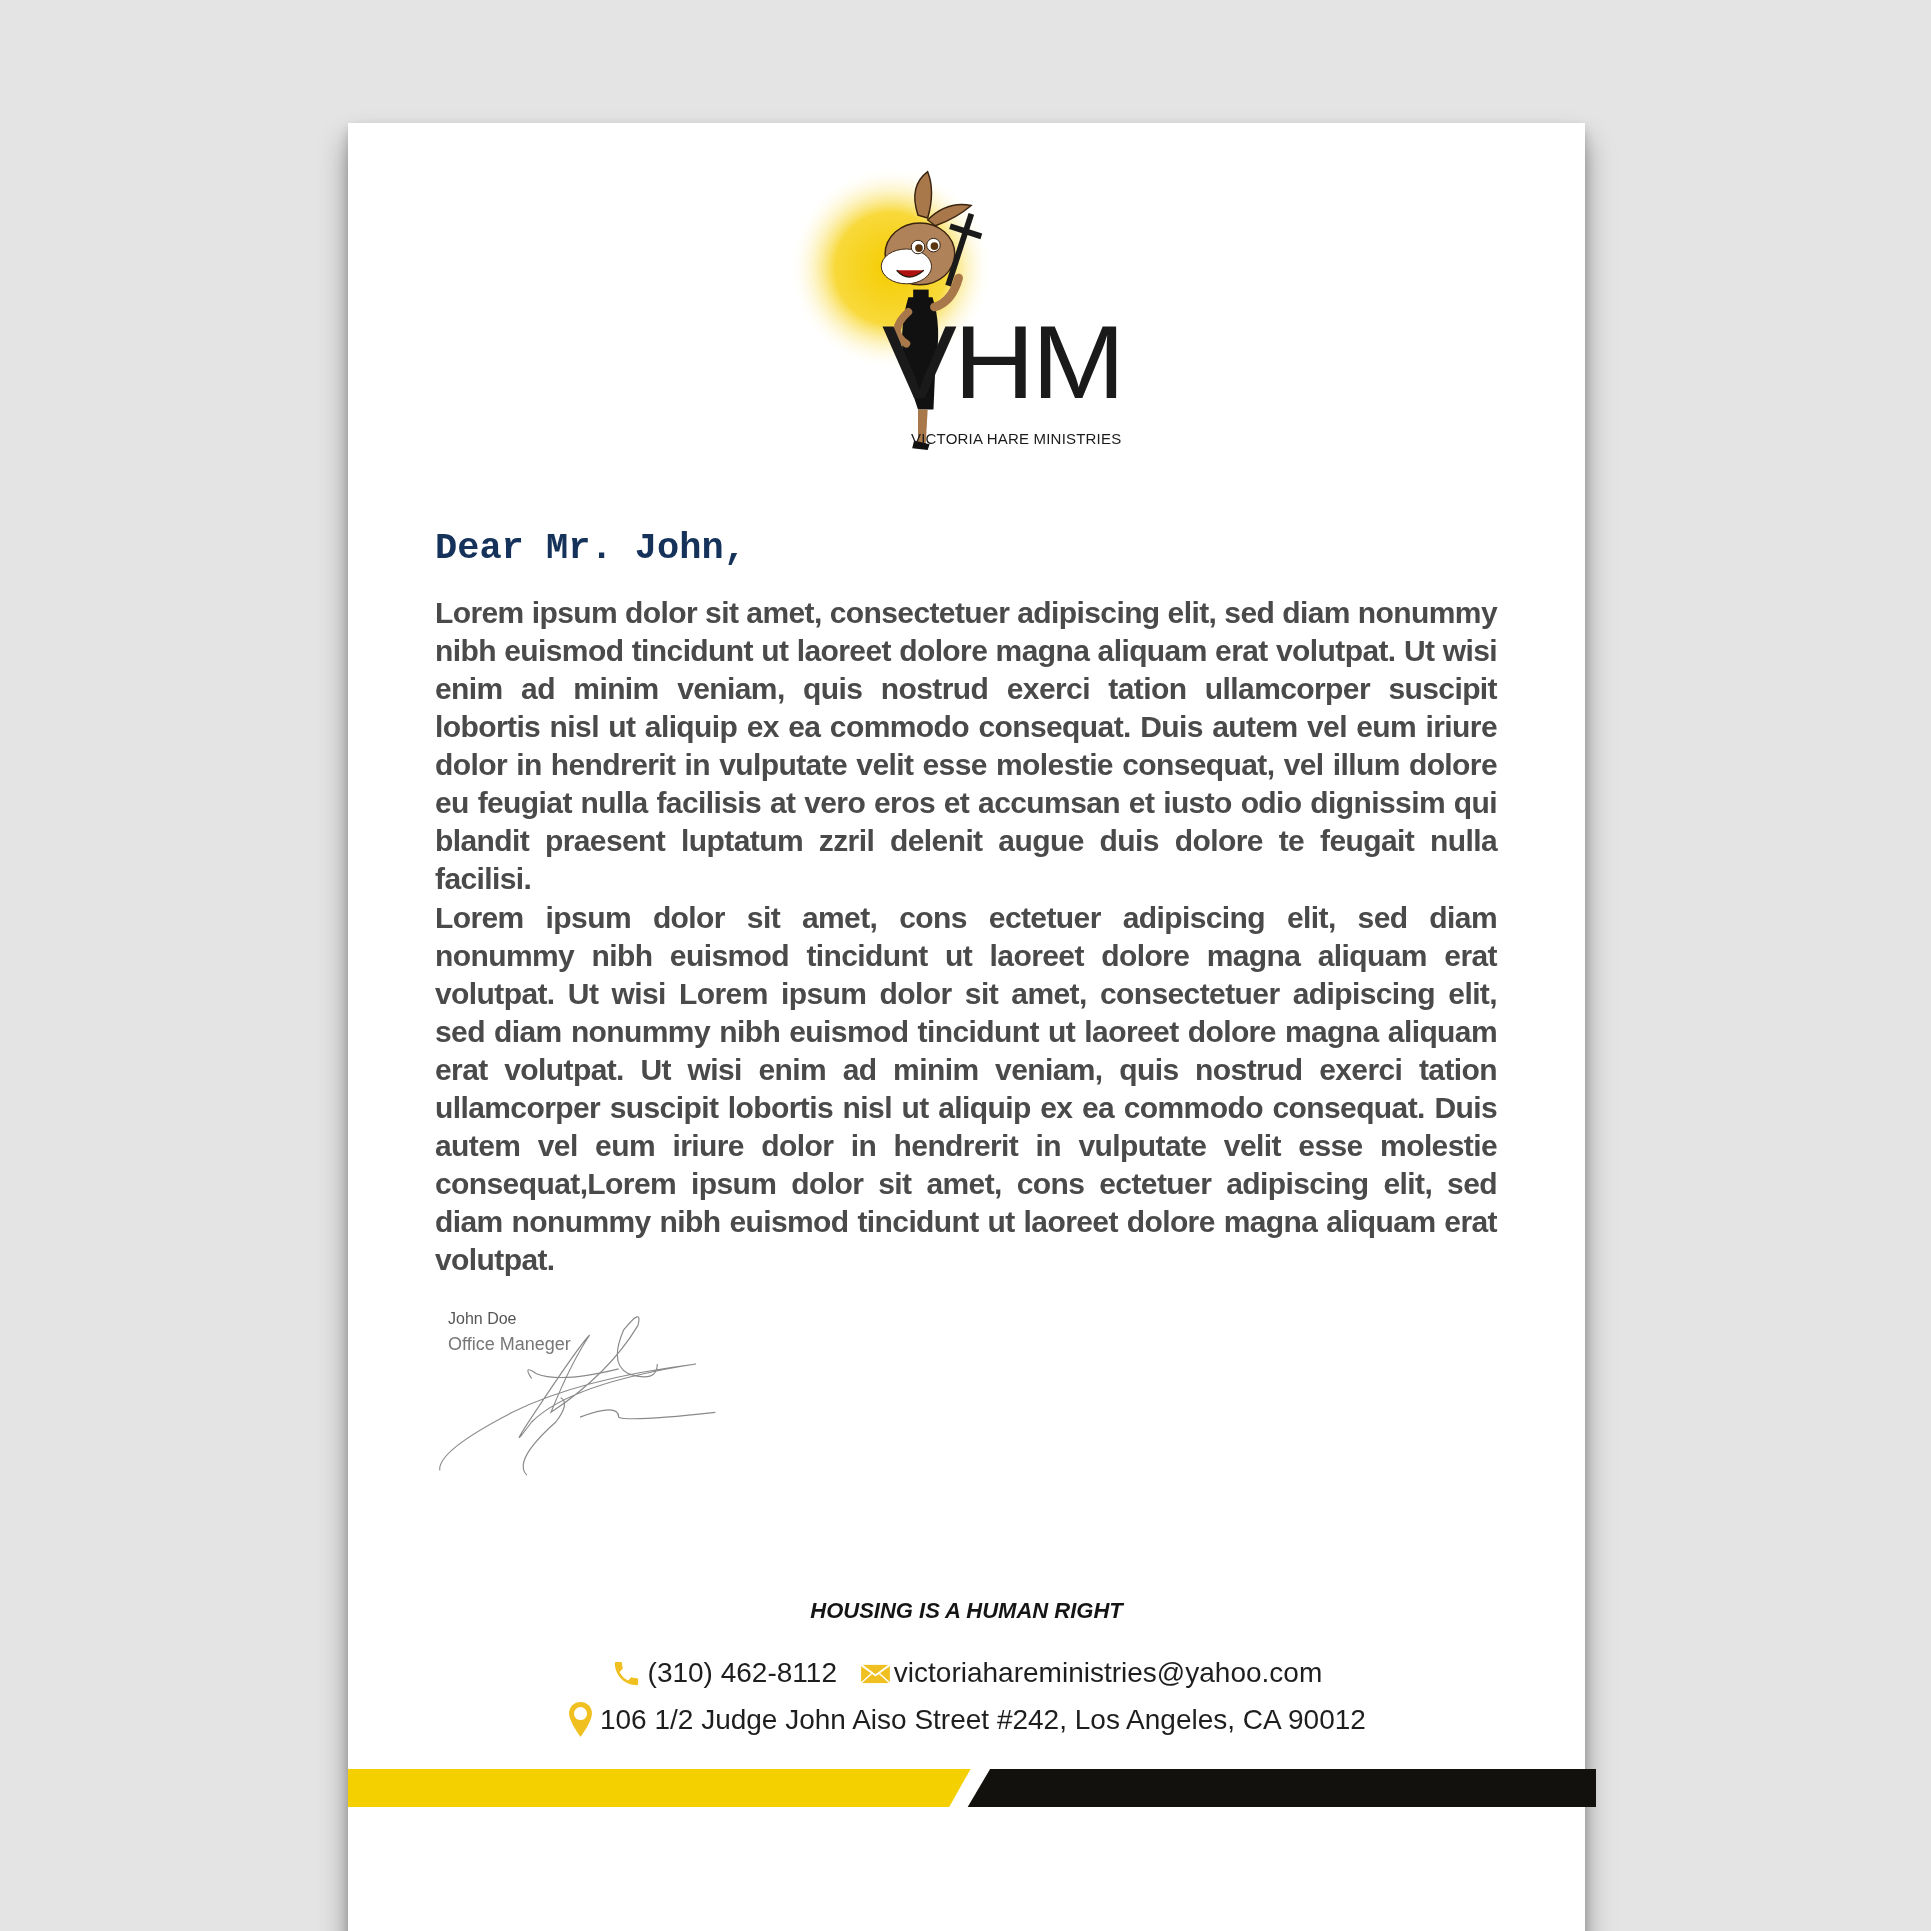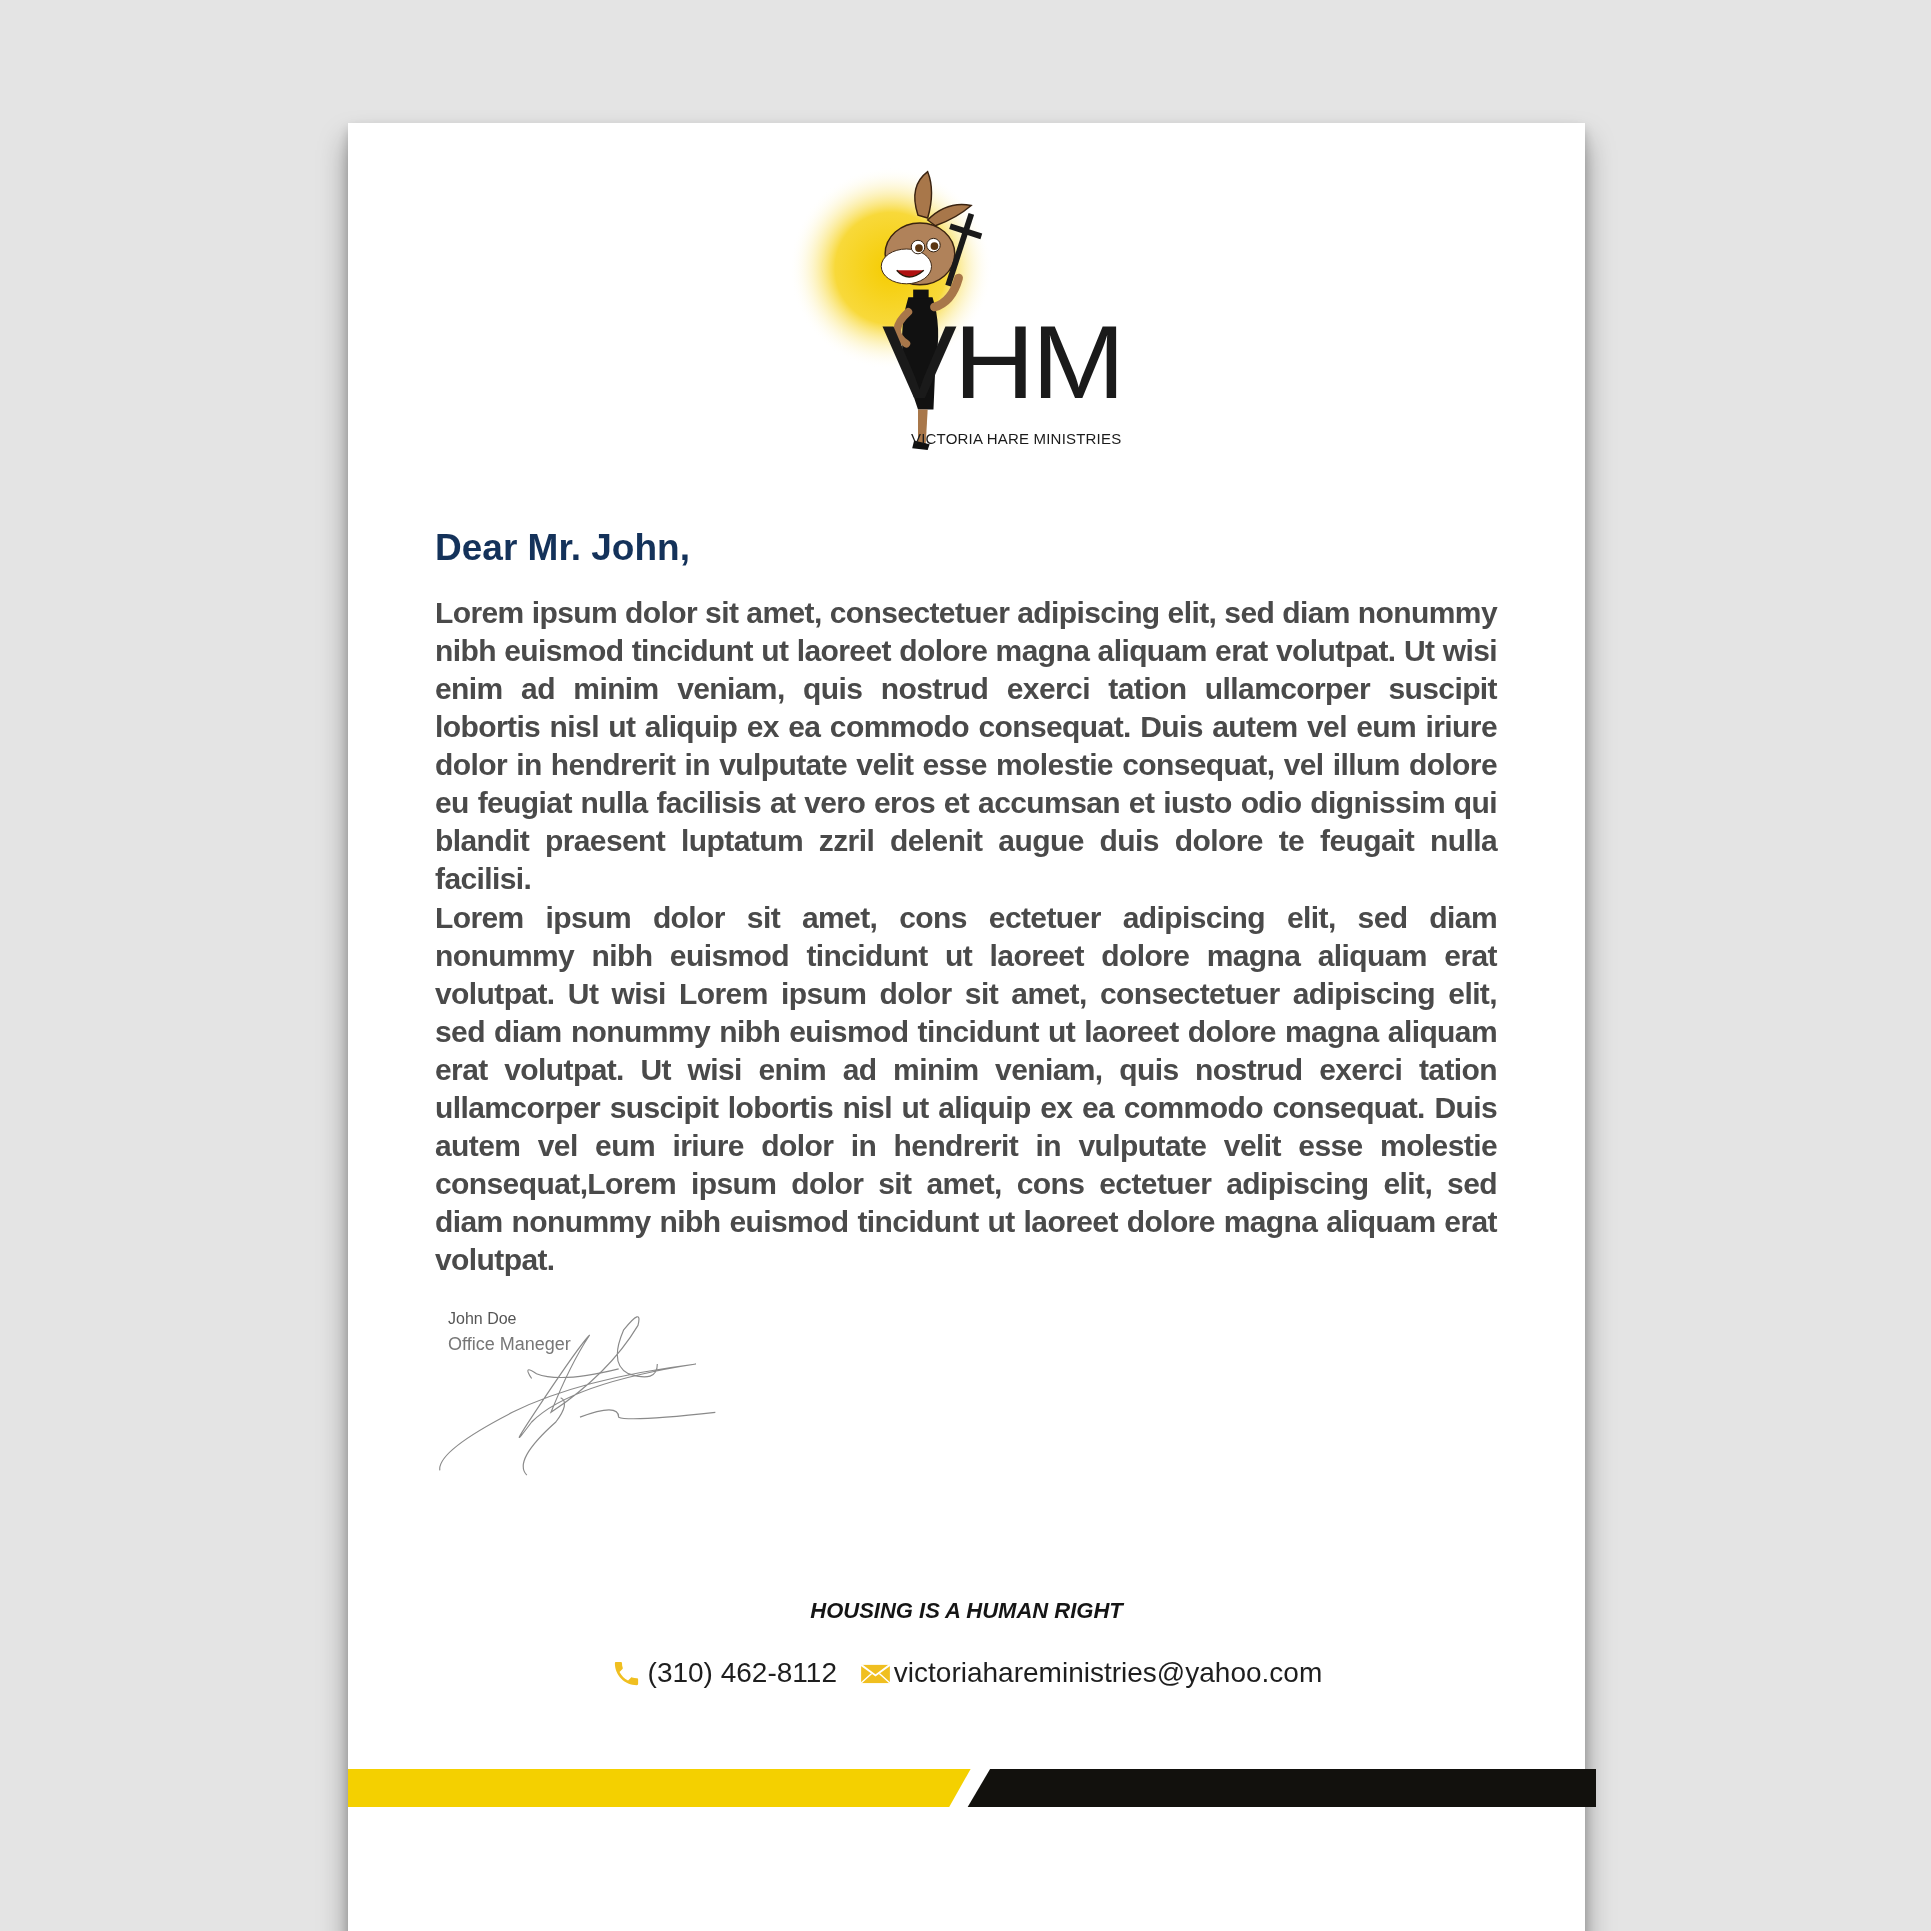--- a/index.html
+++ b/index.html
@@ -25,21 +25,21 @@
     font-size: 104px; line-height: 1; color: #1a1a1a;
     letter-spacing: -2.9px; transform: scaleX(1.08); transform-origin: left top;
   }
   .logo-sub {
     position: absolute; left: 563px; top: 266px;
     font-size: 15px; color: #1a1a1a; letter-spacing: 0.2px; margin-top: 41px;
   }
   
   .greeting {
     position: absolute; left: 87px; top: 404px;
-    font-size: 37px; font-weight: bold; color: #14325a;
+    font-size: 37px; font-weight: bold; color: #14325a; font-family: Liberation Mono, monospace;
   }
   .paragraph {
     position: absolute; left: 87px; width: 1062px;
     font-size: 30px; line-height: 38px; color: #4a4a4a;
     text-align: justify; letter-spacing: -0.6px; font-weight: bold;
   }
   .p1 { top: 471px; }
   .p2 { top: 776px; }
   .sig-name {
     position: absolute; left: 100px; top: 1187px;
@@ -139,19 +139,28 @@
     <div class="item">
       <svg class="icon" width="31" height="23" viewBox="0 0 32 24" style="margin-right:2.9px">
         <rect x="1" y="3" width="30" height="19" fill="#f0bf20"></rect>
         <path d="M1 3 L16 14 L31 3" stroke="#ffffff" stroke-width="2" fill="none"></path>
         <path d="M1 22 L12 12 M31 22 L20 12" stroke="#ffffff" stroke-width="1.5" fill="none"></path>
       </svg>
       <span>victoriahareministries@yahoo.com</span>
     </div>
   </div>
 
+  <div class="contact-row row2">
+    <div class="item">
+      <svg class="icon" width="27" height="37" viewBox="0 0 24 34">
+        <path d="M12 1C6 1 1.5 5.5 1.5 11.5 1.5 19 12 33 12 33s10.5-14 10.5-21.5C22.5 5.5 18 1 12 1z" fill="#f0bf20"></path>
+        <circle cx="12" cy="11.5" r="6" fill="#ffffff"></circle>
+      </svg>
+      <span>106 1/2 Judge John Aiso Street #242, Los Angeles, CA 90012</span>
+    </div>
+  </div>
 
   <svg class="bar" viewBox="0 0 1281 39" preserveAspectRatio="none">
     <polygon points="0,0 639,0 617,39 0,39" fill="#f4d000"></polygon>
     <polygon points="659,0 1281,0 1281,39 636,39" fill="#12110d"></polygon>
   </svg>
 </div>
 
 
 </body></html>

